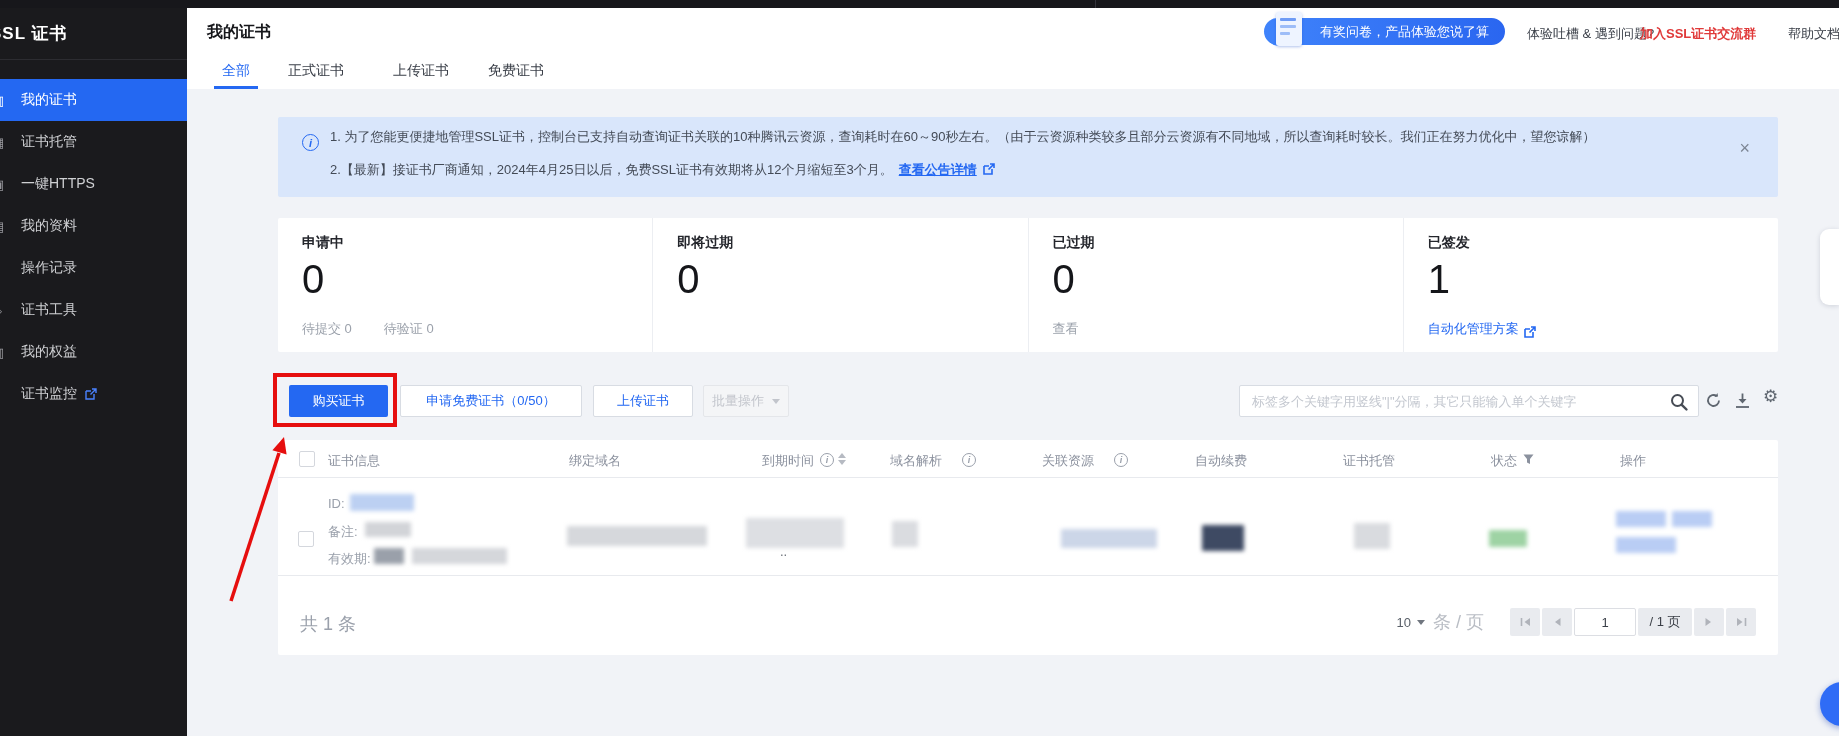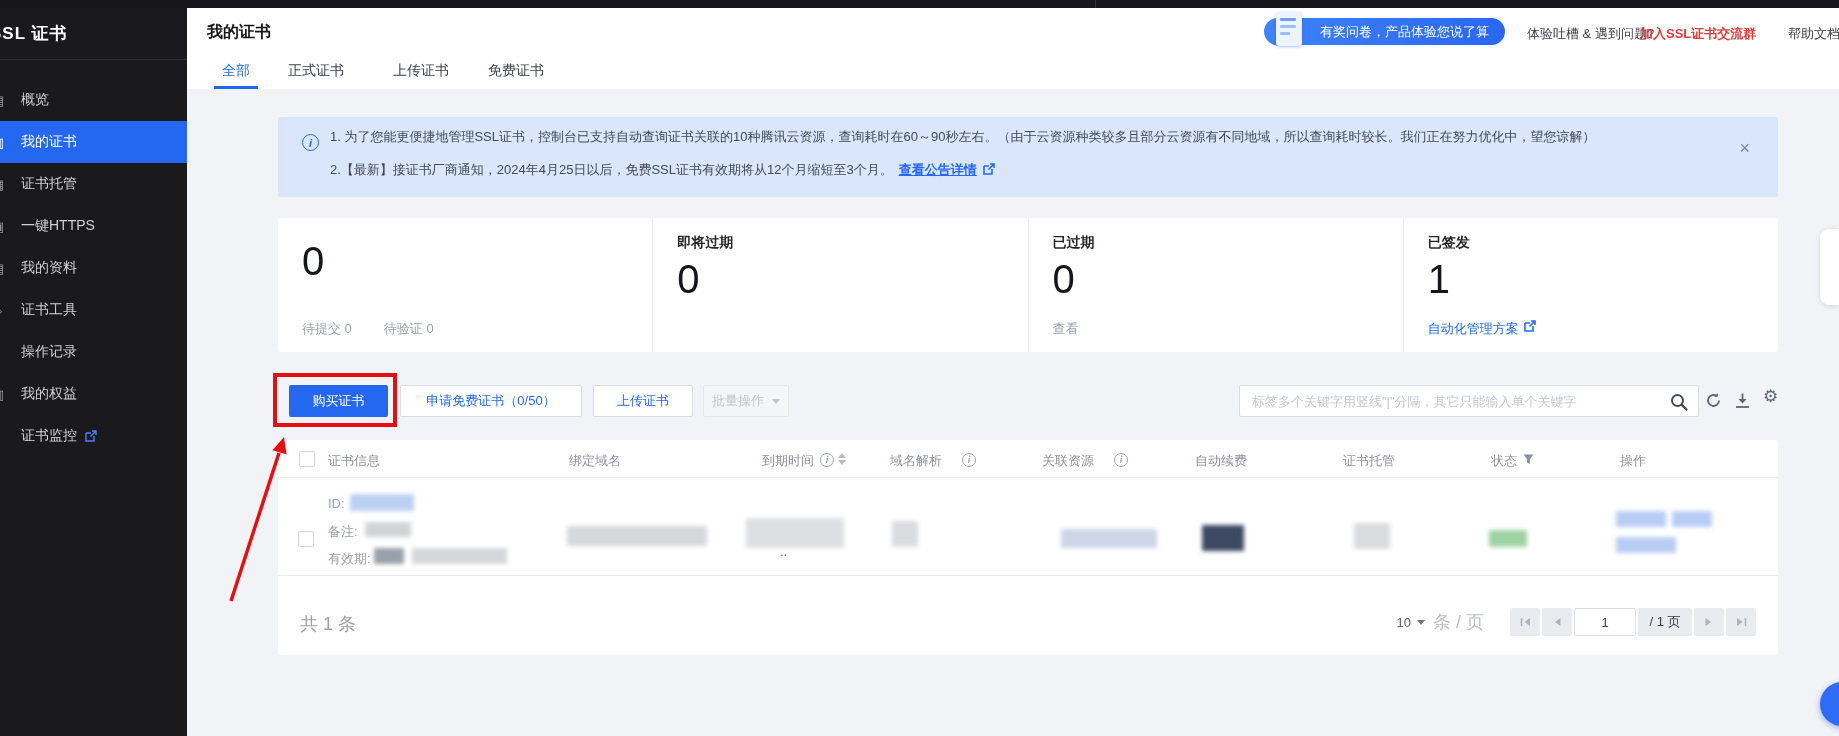--- a/index.html
+++ b/index.html
@@ -52,21 +52,21 @@
   .blink { color:#2468f2; font-weight:700; text-decoration:underline; cursor:pointer; margin-left:6px;text-align:right; }
   .bclose { position:absolute; right:28px; top:22px; font-size:18px; color:#7d8694; cursor:pointer; line-height:1; }
 
   
   .stats { position:absolute; left:278px; top:218px; width:1500px; height:134px; background:#fff; border-radius:2px; display:flex; }
   .stat-col { flex:1 1 0; padding:16px 0 0 24px; position:relative; }
   .stat-col + .stat-col { border-left:1px solid #eceef2; }
   .stat-label { font-size:14px; font-weight:700; color:#24262c; }
   .stat-value { font-size:40px; font-weight:400; color:#15161a; line-height:46px; margin-top:4px; }
   .stat-extras { position:absolute; left:24px; bottom:14px; font-size:13px; color:#9ba1ab; display:flex; gap:32px; }
-  .stat-link { position:absolute; left:24px; bottom:14px; font-size:13px; color:#2468f2; cursor:pointer; display:flex; align-items:flex-start; gap:5px;margin-top:23px; }
+  .stat-link { position:absolute; left:24px; bottom:14px; font-size:13px; color:#2468f2; cursor:pointer; display:flex; align-items:flex-end; gap:5px;margin-top:23px; }
 
   
   .btn { position:absolute; top:385px; height:32px; font-size:13px; display:flex; align-items:center; justify-content:center; border-radius:2px; cursor:pointer; white-space:nowrap; }
   .btn-primary { left:289px; width:99px; background:#2468f2; color:#fff; }
   .btn-ghost { background:#fff; border:1px solid #d8dce3; color:#2468f2; }
   .btn-free { left:400px; width:182px; }
   .btn-upload { left:593px; width:100px; }
   .btn-batch { left:703px; width:86px; background:#f4f5f7; border:1px solid #e4e6ea; color:#c2c5cc; cursor:default; gap:8px; }
   .caret-down { width:0; height:0; border-left:4px solid transparent; border-right:4px solid transparent; border-top:5px solid #c2c5cc; }
   .searchbox { position:absolute; left:1239px; top:385px; width:460px; height:32px; background:#fff; border:1px solid #d8dce3; border-radius:2px; }
@@ -113,47 +113,43 @@
 
   <div class="topstrip">
       <div class="seam"></div>
     </div>
 
   <aside class="sidebar">
     <div class="sb-head">
       <span>SSL 证书</span>
     </div>
     <nav class="sb-nav">
-      <div class="sb-item">
-        <span class="sb-ico">▤</span>
-        <span class="sb-label">概览</span>
-      </div>
       <div class="sb-item active">
         <span class="sb-ico">▥</span>
         <span class="sb-label">我的证书</span>
       </div>
       <div class="sb-item">
         <span class="sb-ico">▦</span>
         <span class="sb-label">证书托管</span>
       </div>
       <div class="sb-item">
         <span class="sb-ico">▣</span>
         <span class="sb-label">一键HTTPS</span>
       </div>
       <div class="sb-item">
         <span class="sb-ico">▤</span>
         <span class="sb-label">我的资料</span>
       </div>
       <div class="sb-item">
+        <span class="sb-ico">≡</span>
+        <span class="sb-label">操作记录</span>
+      </div>
+      <div class="sb-item">
         <span class="sb-ico">◈</span>
         <span class="sb-label">证书工具</span>
-      </div>
-      <div class="sb-item">
-        <span class="sb-ico">≡</span>
-        <span class="sb-label">操作记录</span>
       </div>
       <div class="sb-item">
         <span class="sb-ico">▥</span>
         <span class="sb-label">我的权益</span>
       </div>
       <div class="sb-item">
         <span class="sb-ico">◔</span>
         <span class="sb-label">证书监控</span>
         <span class="sb-ext">
           <svg width="12" height="12" viewBox="0 0 12 12">
@@ -199,20 +195,21 @@
       <svg style="vertical-align:-1px;margin-left:3px;" width="12" height="12" viewBox="0 0 12 12">
           <path d="M1 3h5M1 3v8h8V6" fill="none" stroke="#2468f2" stroke-width="1.6"></path>
           <path d="M7 1h4v4M11 1L5.5 6.5" fill="none" stroke="#2468f2" stroke-width="1.6"></path>
         </svg>
     </div>
     <div class="bclose">×</div>
   </div>
 
   <div class="stats">
     <div class="stat-col">
+      <div class="stat-label">申请中</div>
       <div class="stat-value">0</div>
       <div class="stat-extras">
         <span>待提交 0</span>
         <span>待验证 0</span>
       </div>
     </div>
     <div class="stat-col">
       <div class="stat-label">即将过期</div>
       <div class="stat-value">0</div>
     </div>

